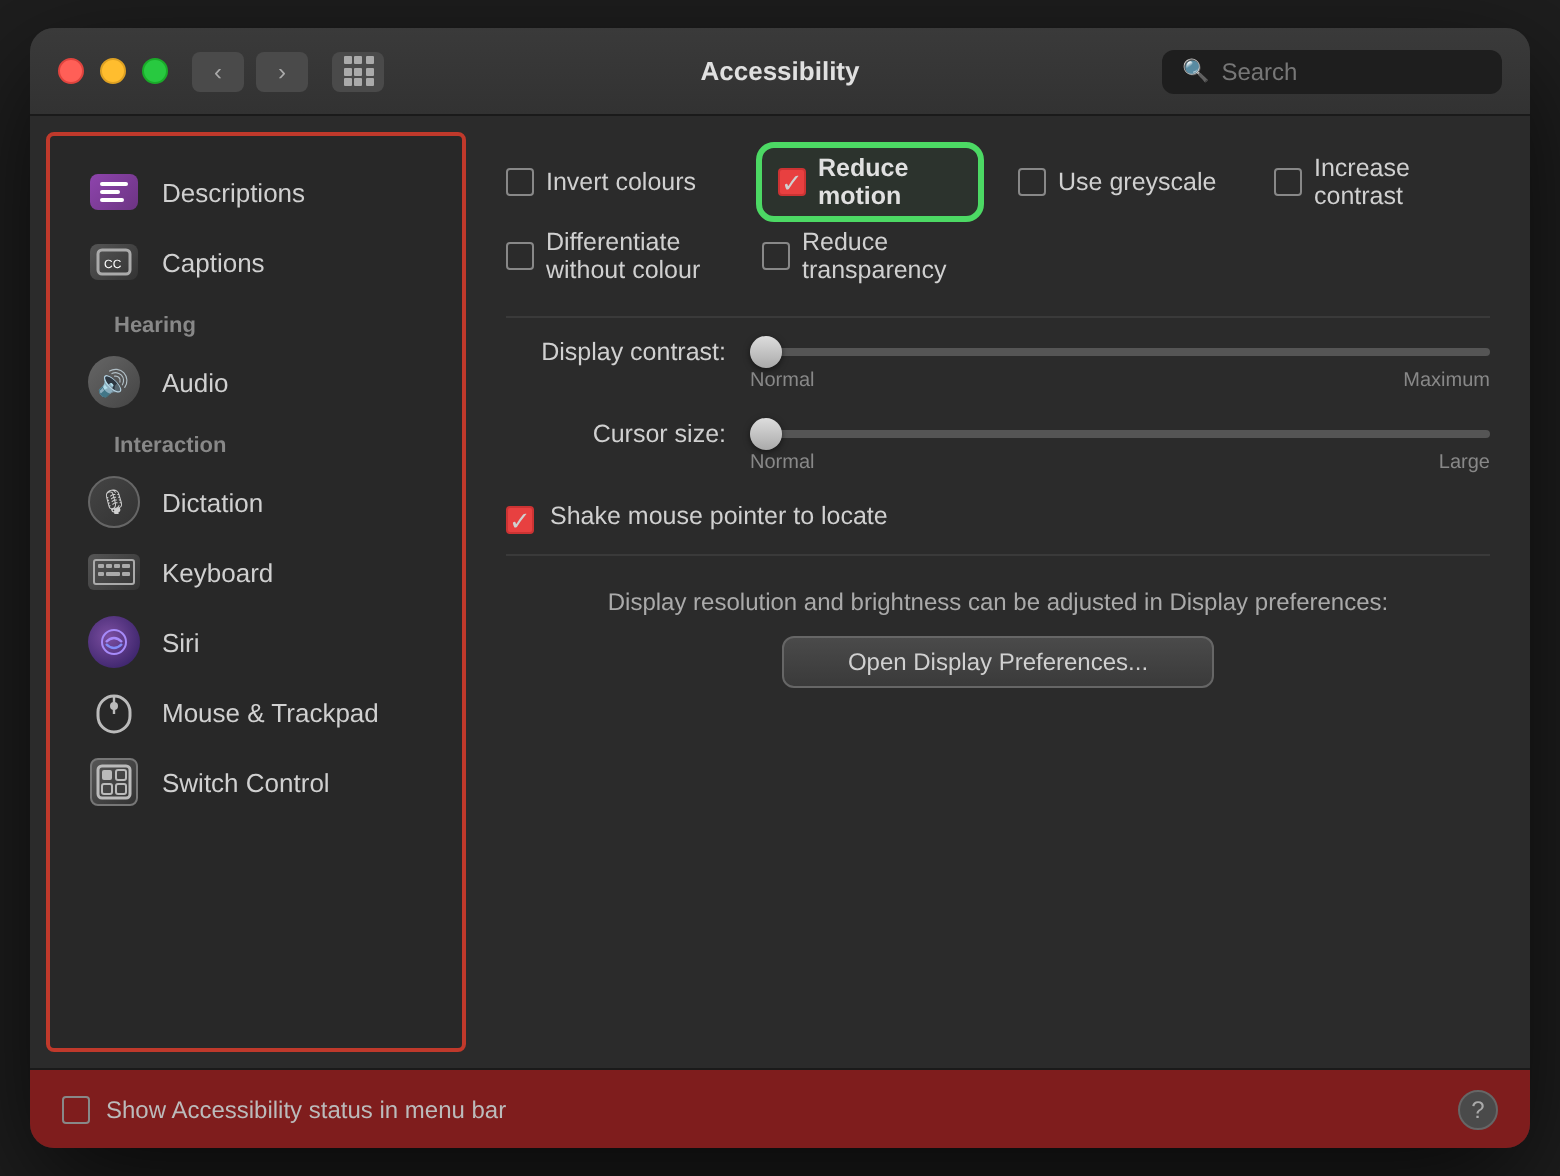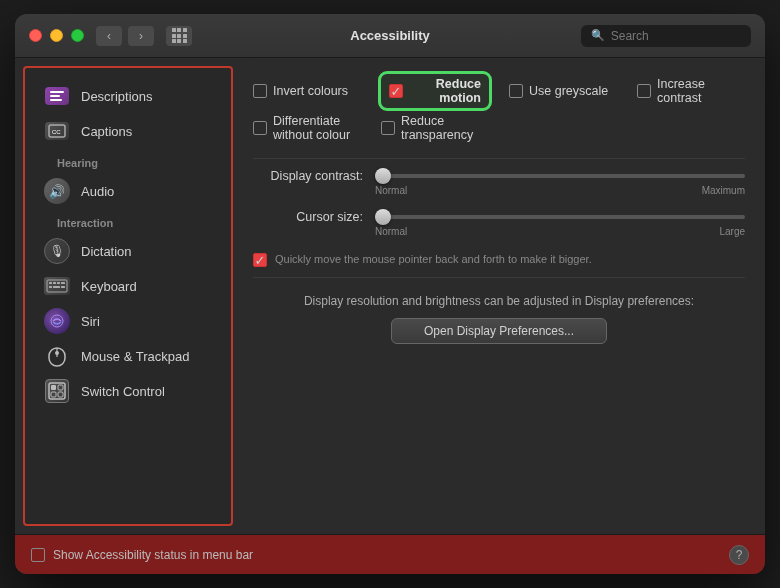--- a/index.html
+++ b/index.html
@@ -614,21 +614,21 @@
     <div class="content">
 
       <div class="checkbox-grid">
         <div class="checkbox-row">
           <div class="checkbox"></div>
           <span class="checkbox-label">Invert colours</span>
         </div>
 
         <div class="reduce-motion-row">
           <div class="checkbox checked">✓</div>
-          <span class="checkbox-label" style="font-weight:700; color:#e0e0e0;text-align:right;">Reduce motion</span>
+          <span class="checkbox-label" style="font-weight:700; color:#e0e0e0;">Reduce motion</span>
         </div>
 
         <div class="checkbox-row">
           <div class="checkbox"></div>
           <span class="checkbox-label">Use greyscale</span>
         </div>
 
         <div class="checkbox-row">
           <div class="checkbox"></div>
           <span class="checkbox-label">Increase contrast</span>
@@ -669,21 +669,21 @@
         </div>
         <div class="slider-labels">
           <span>Normal</span>
           <span>Large</span>
         </div>
       </div>
 
       <div class="shake-row">
         <div class="checkbox checked" style="margin-top:2px;">✓</div>
         <div class="shake-text">
-          <span class="shake-desc">Quickly move the mouse pointer back and forth to make it bigger.</span>
+          <span class="shake-title">Shake mouse pointer to locate</span>
         </div>
       </div>
 
       <div class="divider-line"></div>
 
       <div class="display-notice">Display resolution and brightness can be adjusted in Display preferences:</div>
       <button class="open-display-btn">Open Display Preferences...</button>
 
     </div>
   </div>

